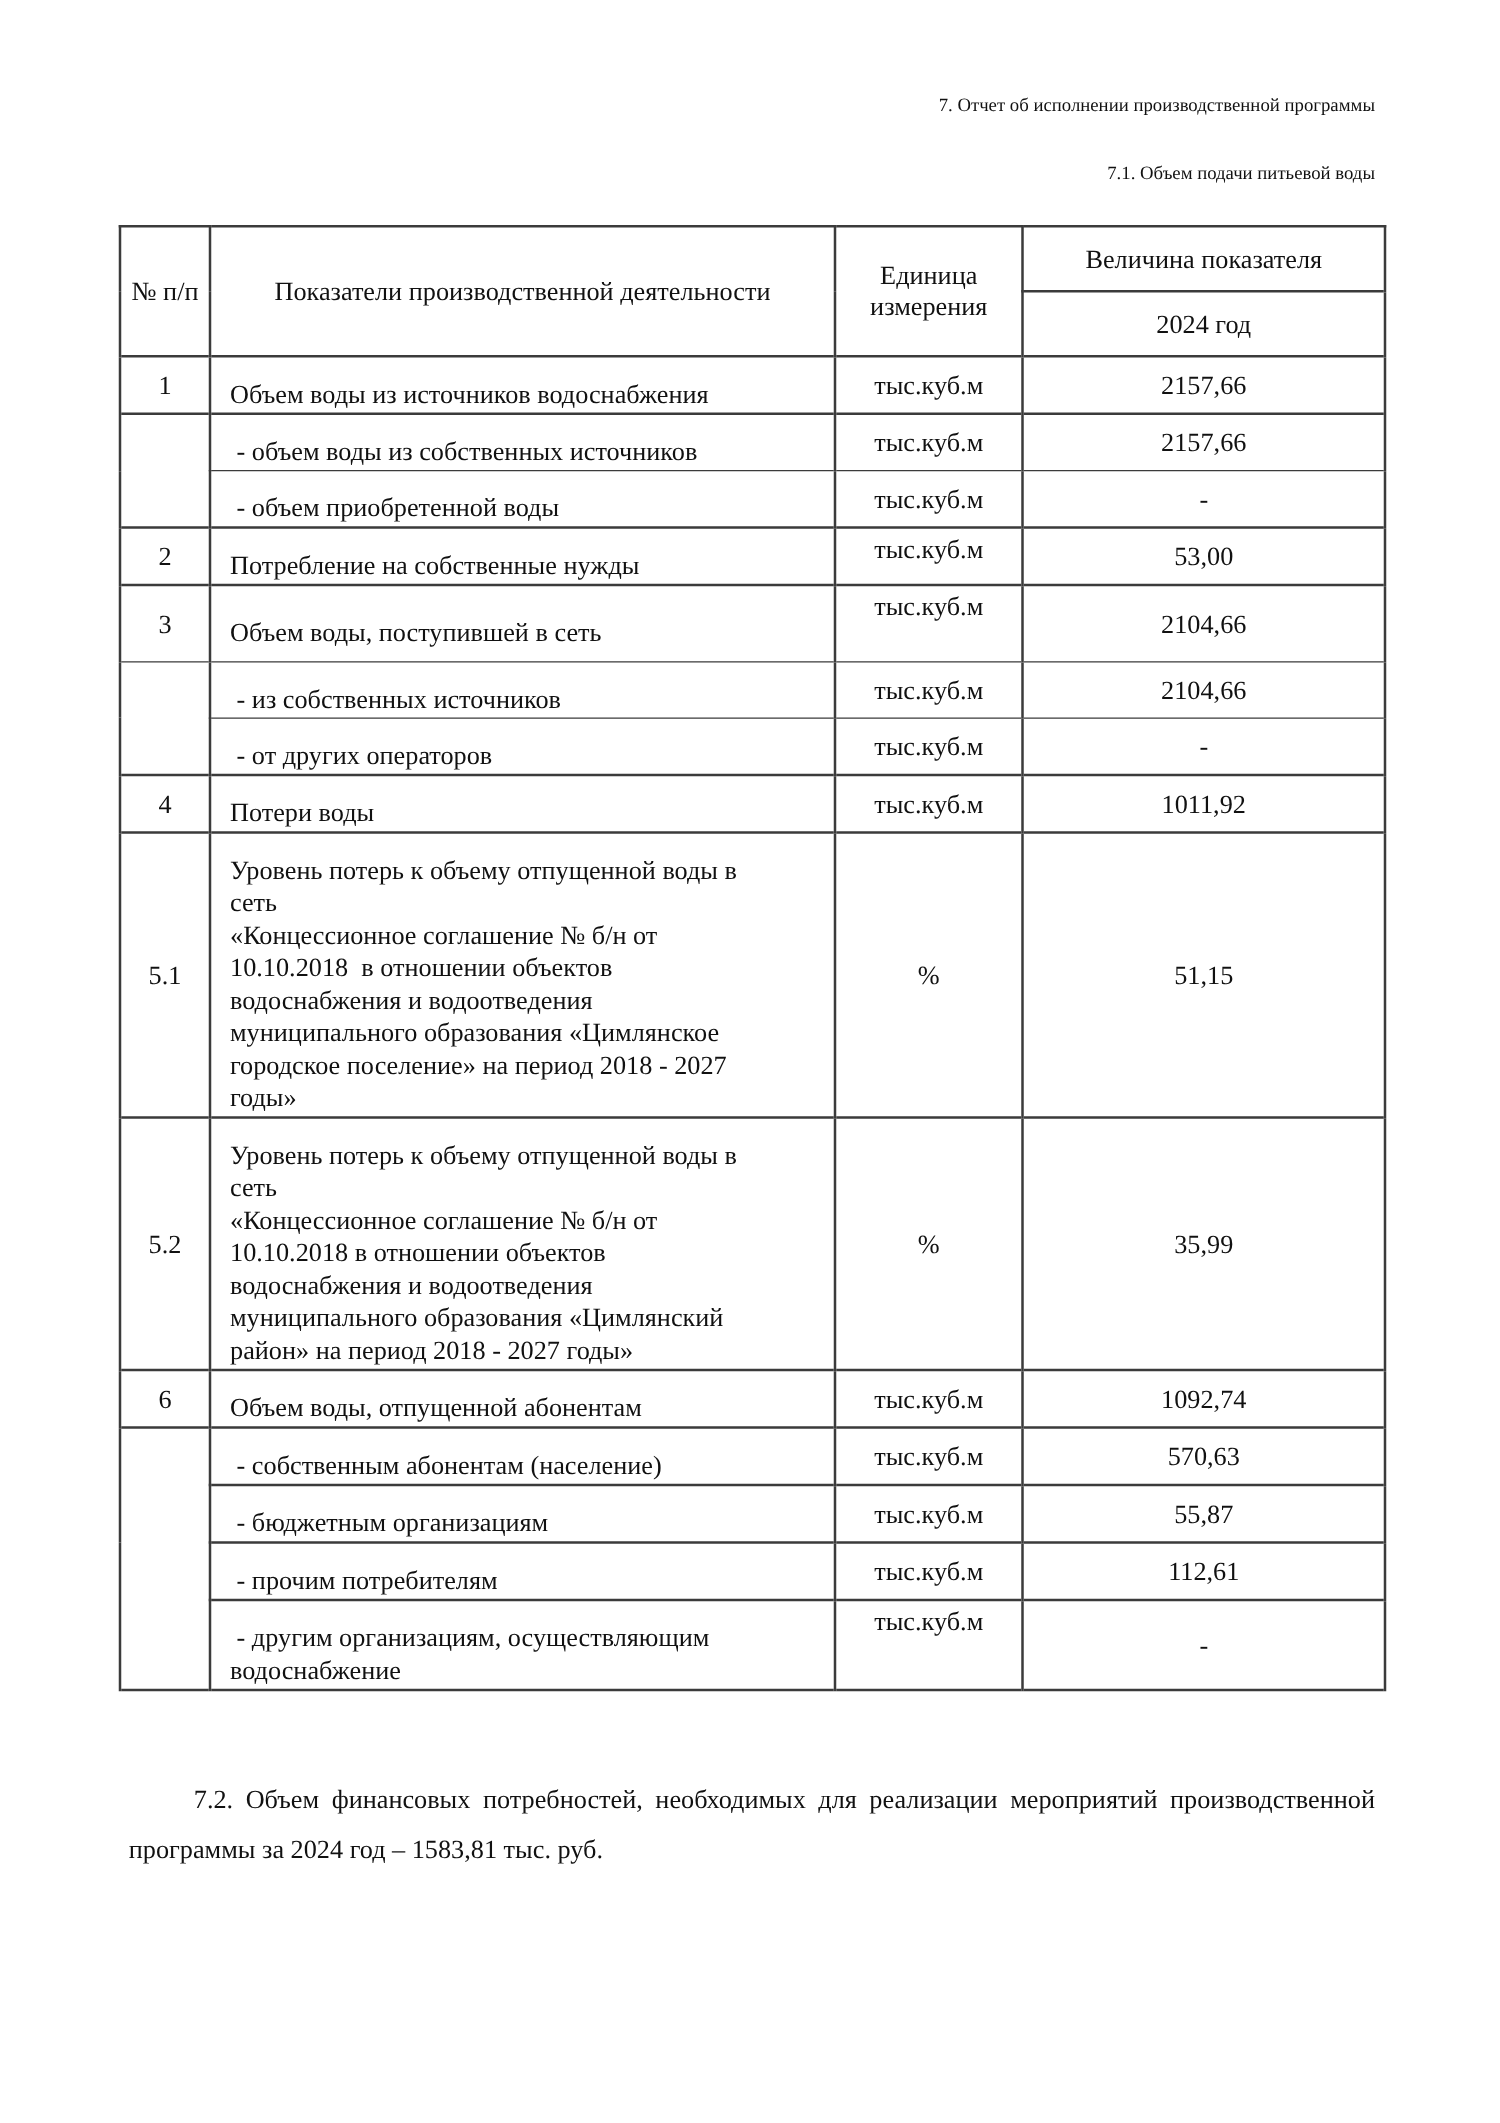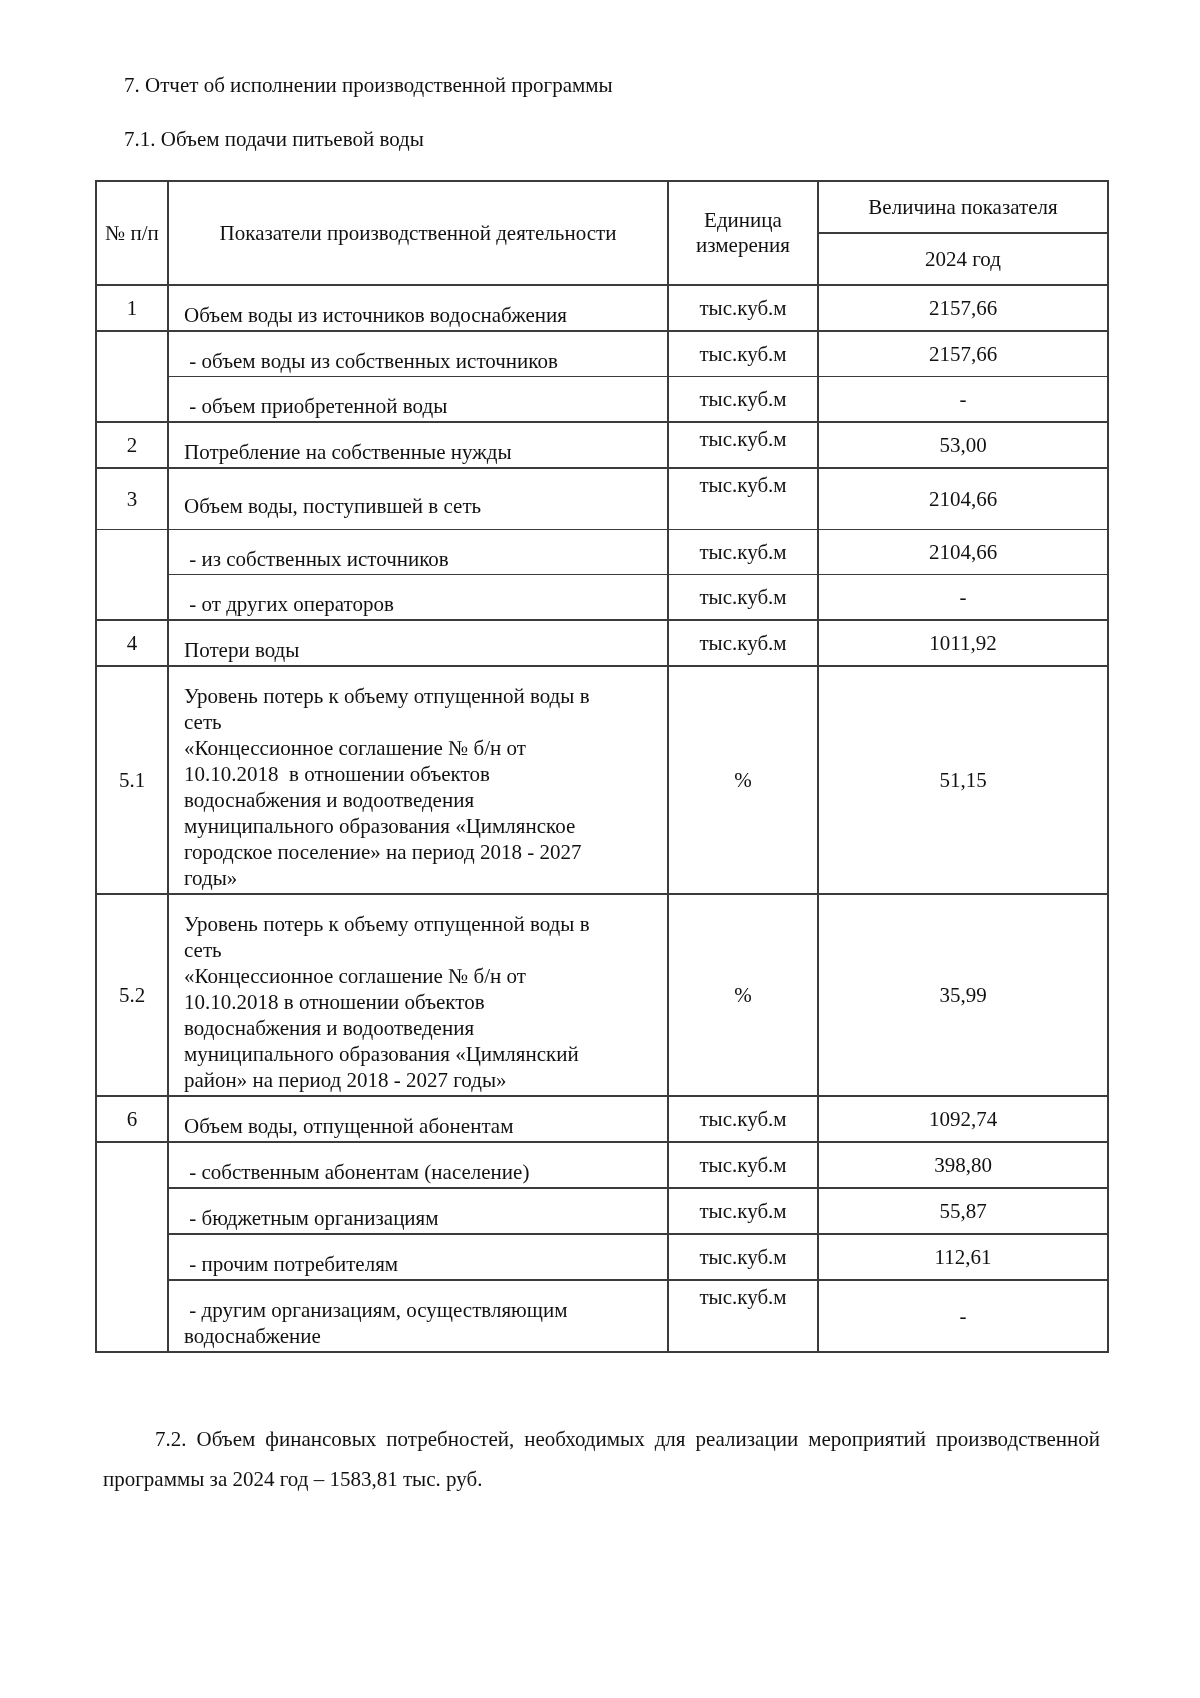--- a/index.html
+++ b/index.html
@@ -3,21 +3,21 @@
 <meta charset="utf-8">
 <style>
   html,body{margin:0;padding:0;background:#fff;}
   body{
     width:1200px;height:1698px;
     font-family:"Liberation Serif","DejaVu Serif",serif;
     color:#111;
     -webkit-font-smoothing:antialiased;
   }
   .page{padding:72px 100px 0 100px;}
-  .h{font-size:21px;line-height:26px;margin:0 0 28px 24px;white-space:pre-wrap;}
+  .h{font-size:15px;line-height:26px;margin:0 0 28px 24px;white-space:pre-wrap;text-align:right;}
   table.report{
     border-collapse:collapse;
     table-layout:fixed;
     width:1012px;
     margin-left:-5px;
     border:2px solid #3b3b3b;
     font-size:21px;
   }
   .report th,.report td{
     border:2px solid #3b3b3b;
@@ -154,21 +154,21 @@
         <tr style="height: 36px;">
           <td class="num">6</td>
           <td class="label">Объем воды, отпущенной абонентам</td>
           <td class="unit">тыс.куб.м</td>
           <td class="val">1092,74</td>
         </tr>
         <tr style="height: 38px; margin-top: 16px;">
           <td class="num" rowspan="4"></td>
           <td class="label"> - собственным абонентам (население)</td>
           <td class="unit">тыс.куб.м</td>
-          <td class="val">398,80</td>
+          <td class="val">570,63</td>
         </tr>
         <tr style="height: 36px;">
           <td class="label"> - бюджетным организациям</td>
           <td class="unit">тыс.куб.м</td>
           <td class="val">55,87</td>
         </tr>
         <tr style="height: 37px;">
           <td class="label"> - прочим потребителям</td>
           <td class="unit">тыс.куб.м</td>
           <td class="val">112,61</td>

